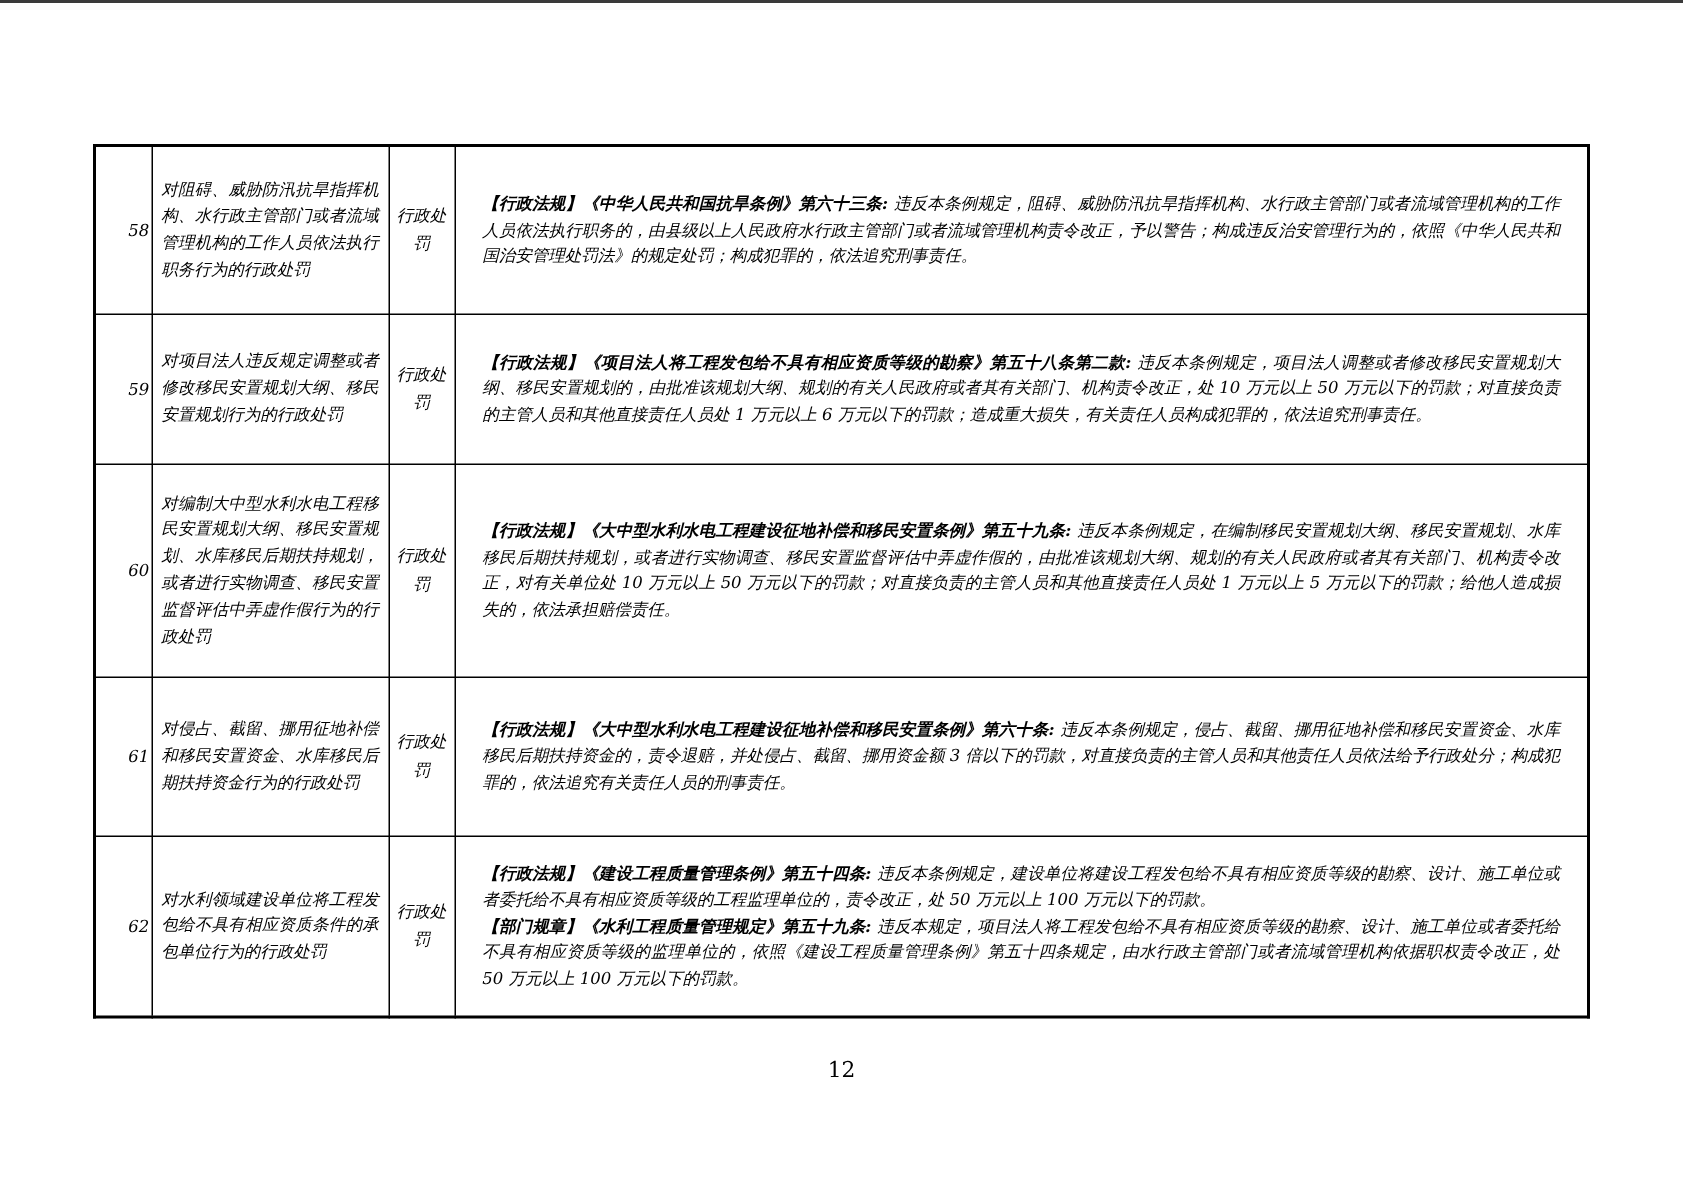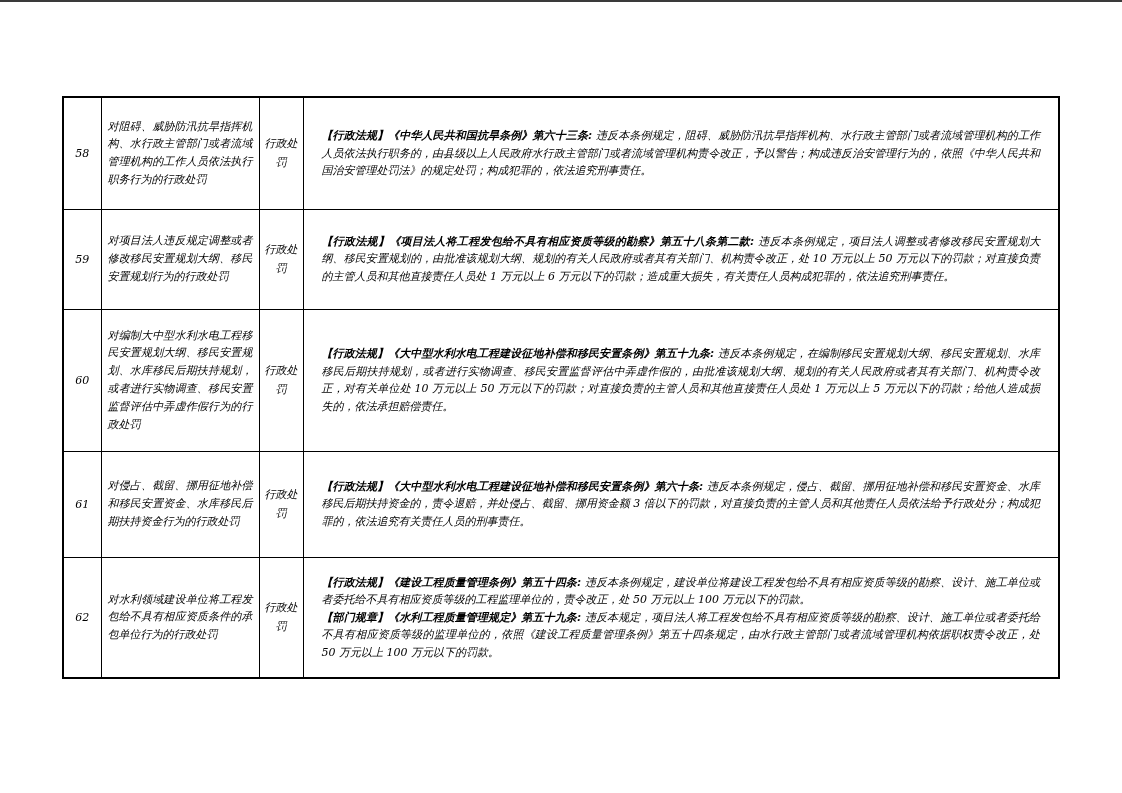--- a/index.html
+++ b/index.html
@@ -34,21 +34,21 @@
     border: 2.2px solid #000000;
   }
   table.penalty-table td {
     border: 1.5px solid #000000;
     vertical-align: middle;
     font-size: 11px;
     overflow: hidden;
     font-style: italic;
   }
   td.cell-no {
-    text-align: center;
+    text-align: right;
     font-size: 15px;
     font-family: "DejaVu Serif", "Liberation Serif", serif;
   }
   td.cell-behavior {
     padding: 2px 6px;
     line-height: 17.8px;
     text-align: justify;
     text-align-last: left;
     text-justify: inter-character;
   }
@@ -128,13 +128,14 @@
         <td class="cell-behavior">对水利领域建设单位将工程发包给不具有相应资质条件的承包单位行为的行政处罚</td>
         <td class="cell-type">行政处罚</td>
         <td class="cell-basis">
           <div class="basis-entry"><span class="basis-head">【行政法规】《建设工程质量管理条例》第五十四条: </span><span class="basis-body">违反本条例规定，建设单位将建设工程发包给不具有相应资质等级的勘察、设计、施工单位或者委托给不具有相应资质等级的工程监理单位的，责令改正，处 50 万元以上 100 万元以下的罚款。</span></div>
           <div class="basis-entry"><span class="basis-head">【部门规章】《水利工程质量管理规定》第五十九条: </span><span class="basis-body">违反本规定，项目法人将工程发包给不具有相应资质等级的勘察、设计、施工单位或者委托给不具有相应资质等级的监理单位的，依照《建设工程质量管理条例》第五十四条规定，由水行政主管部门或者流域管理机构依据职权责令改正，处 50 万元以上 100 万元以下的罚款。</span></div>
         </td>
       </tr>
     </tbody>
   </table>
 
+  <div class="page-number">12</div>
 </div>
 
 </body></html>

